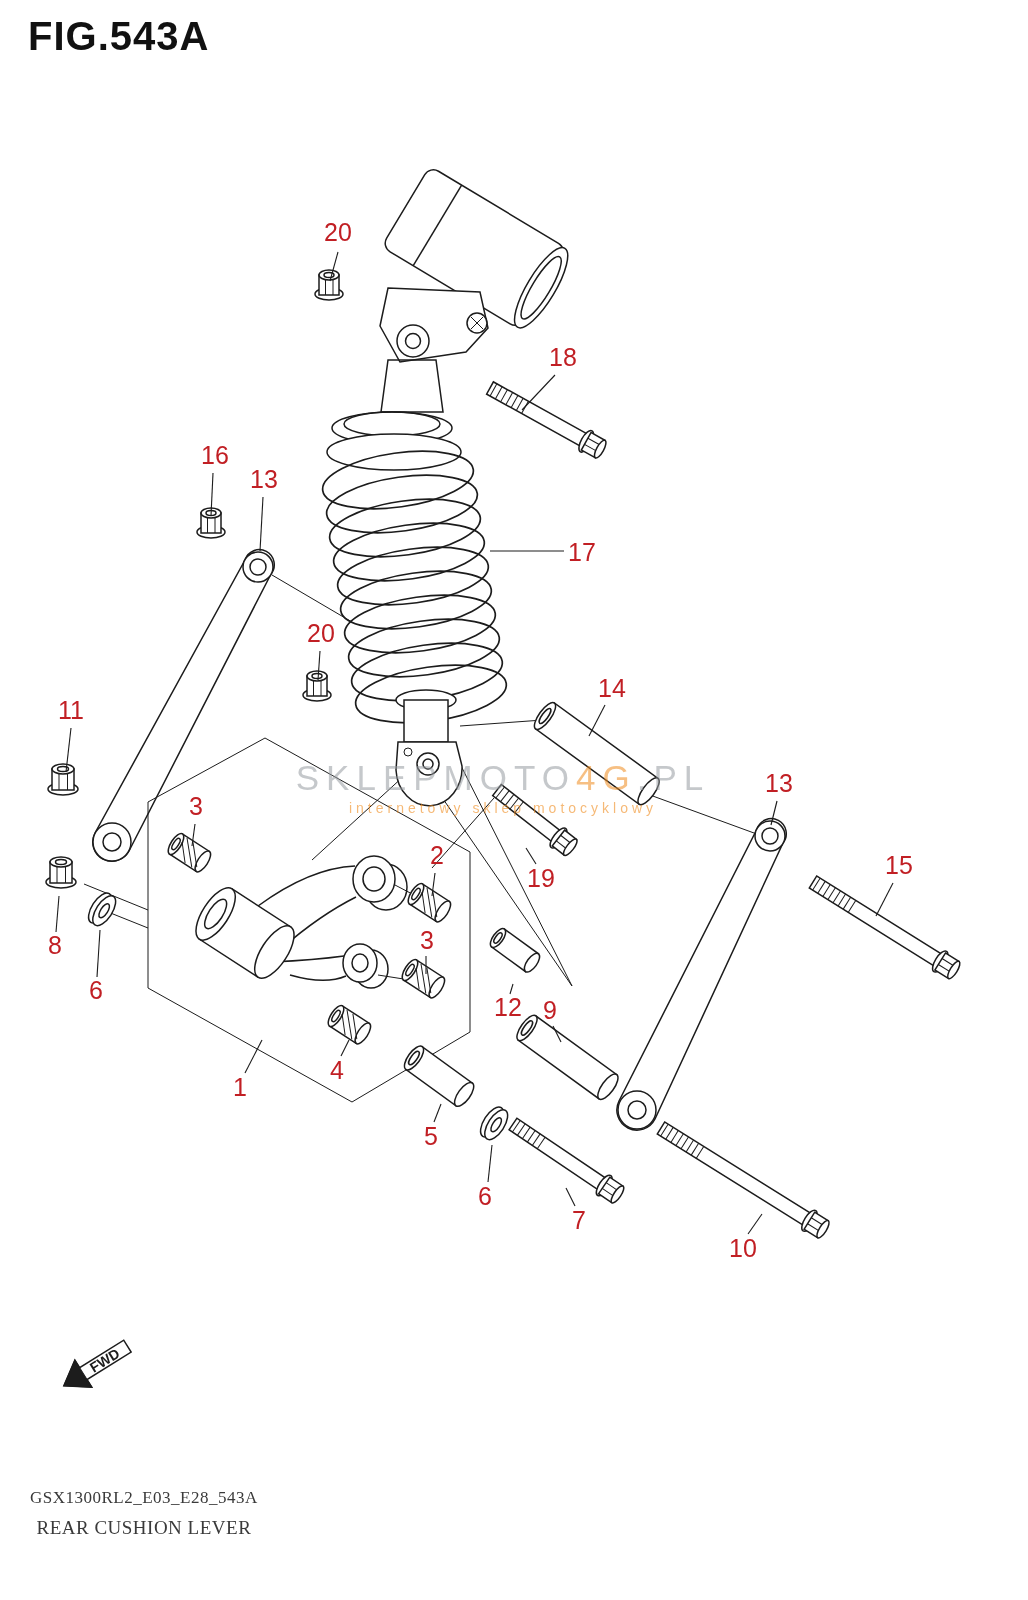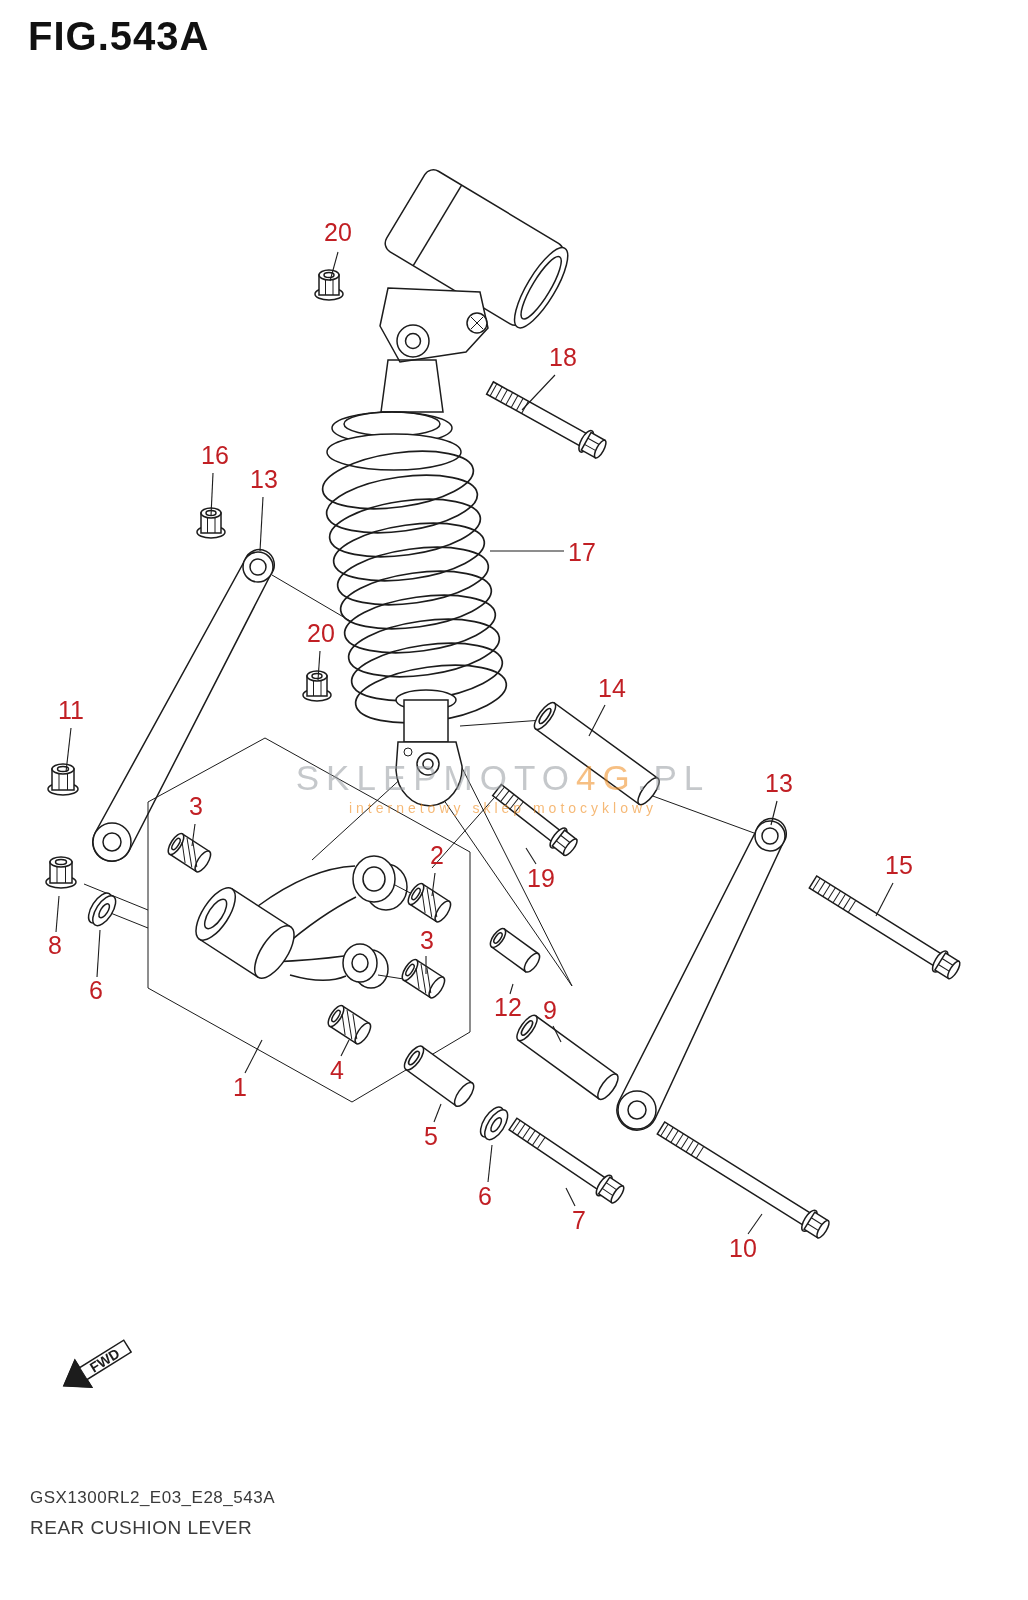--- a/index.html
+++ b/index.html
@@ -8,23 +8,23 @@
   .fig-title{position:absolute;left:28px;top:14px;font-size:40px;font-weight:800;letter-spacing:1px;color:#111;}
   svg{position:absolute;left:0;top:0;}
   .ln{fill:none;stroke:#1c1c1c;stroke-width:1.5;}
   .thin{stroke:#1c1c1c;stroke-width:1;fill:none;}
   .wfill{fill:#ffffff;stroke:#1c1c1c;stroke-width:1.5;}
   .coil{fill:none;stroke:#1c1c1c;stroke-width:1.7;}
   .callout{font-size:25px;font-weight:400;font-family:"Liberation Sans",sans-serif;}
   .watermark{position:absolute;left:258px;top:758px;width:490px;text-align:center;pointer-events:none;}
   .wm-main{font-size:35px;font-weight:400;letter-spacing:7px;opacity:.55;white-space:nowrap;}
   .wm-sub{font-size:14px;font-weight:400;letter-spacing:4px;opacity:.6;margin-top:2px;}
-  .footer{position:absolute;left:30px;top:1488px;color:#3a3a3a;}
+  .footer{position:absolute;left:30px;top:1488px;color:#3a3a3a;font-family:Liberation Serif, serif;}
   .footer-code{font-size:17px;letter-spacing:.5px;}
-  .footer-name{font-size:19px;margin-top:9px;letter-spacing:.5px;}
+  .footer-name{font-size:19px;margin-top:9px;letter-spacing:.5px;text-align:center;}
 </style>
 </head>
 <body>
 
 <div class="canvas">
 
   <div class="fig-title">FIG.543A</div>
 
   <svg id="diagram" width="1028" height="1600" viewBox="0 0 1028 1600">
 

